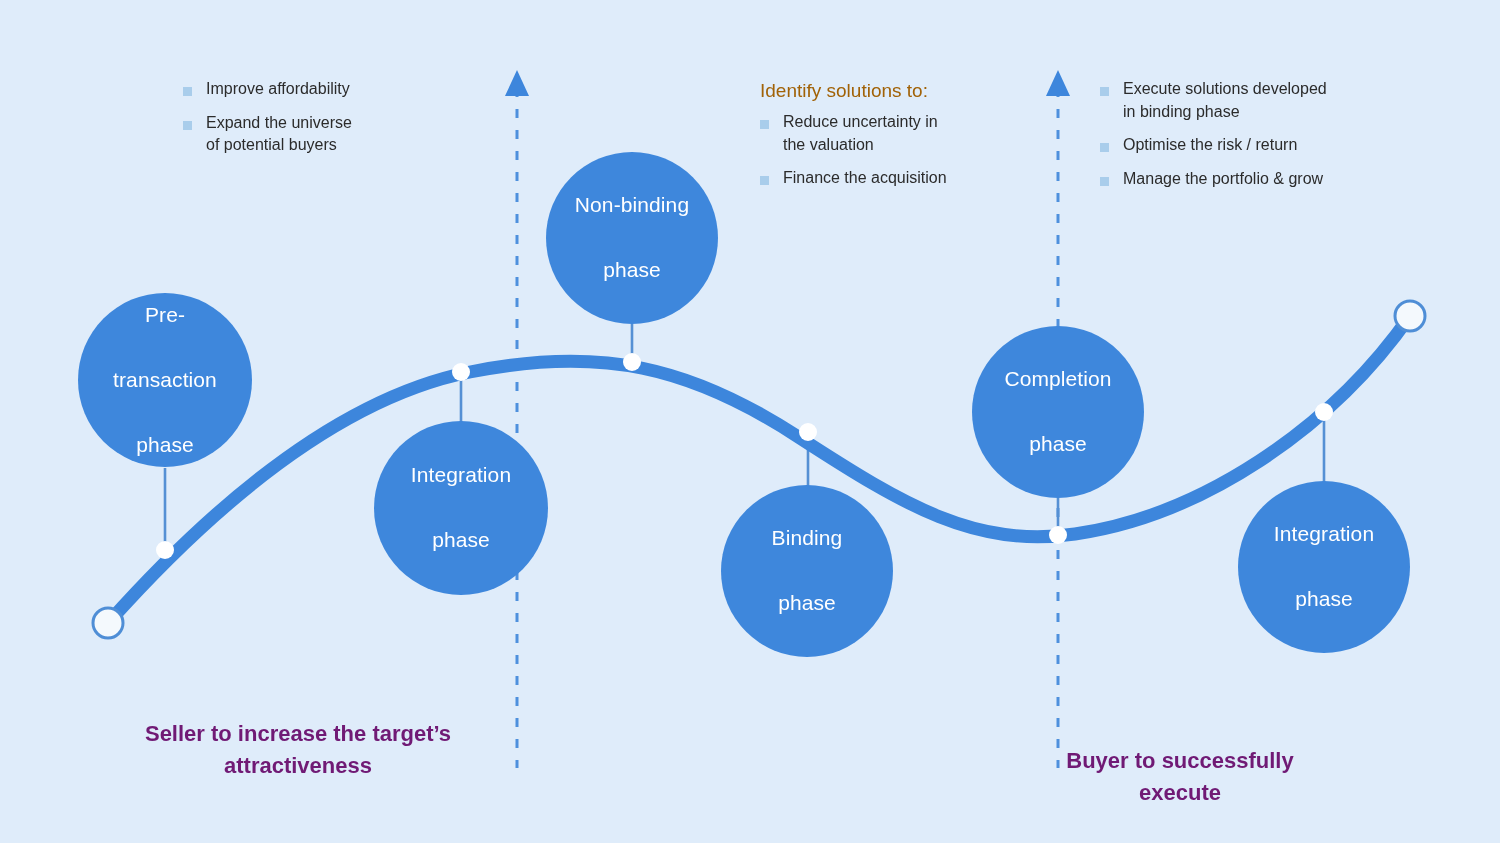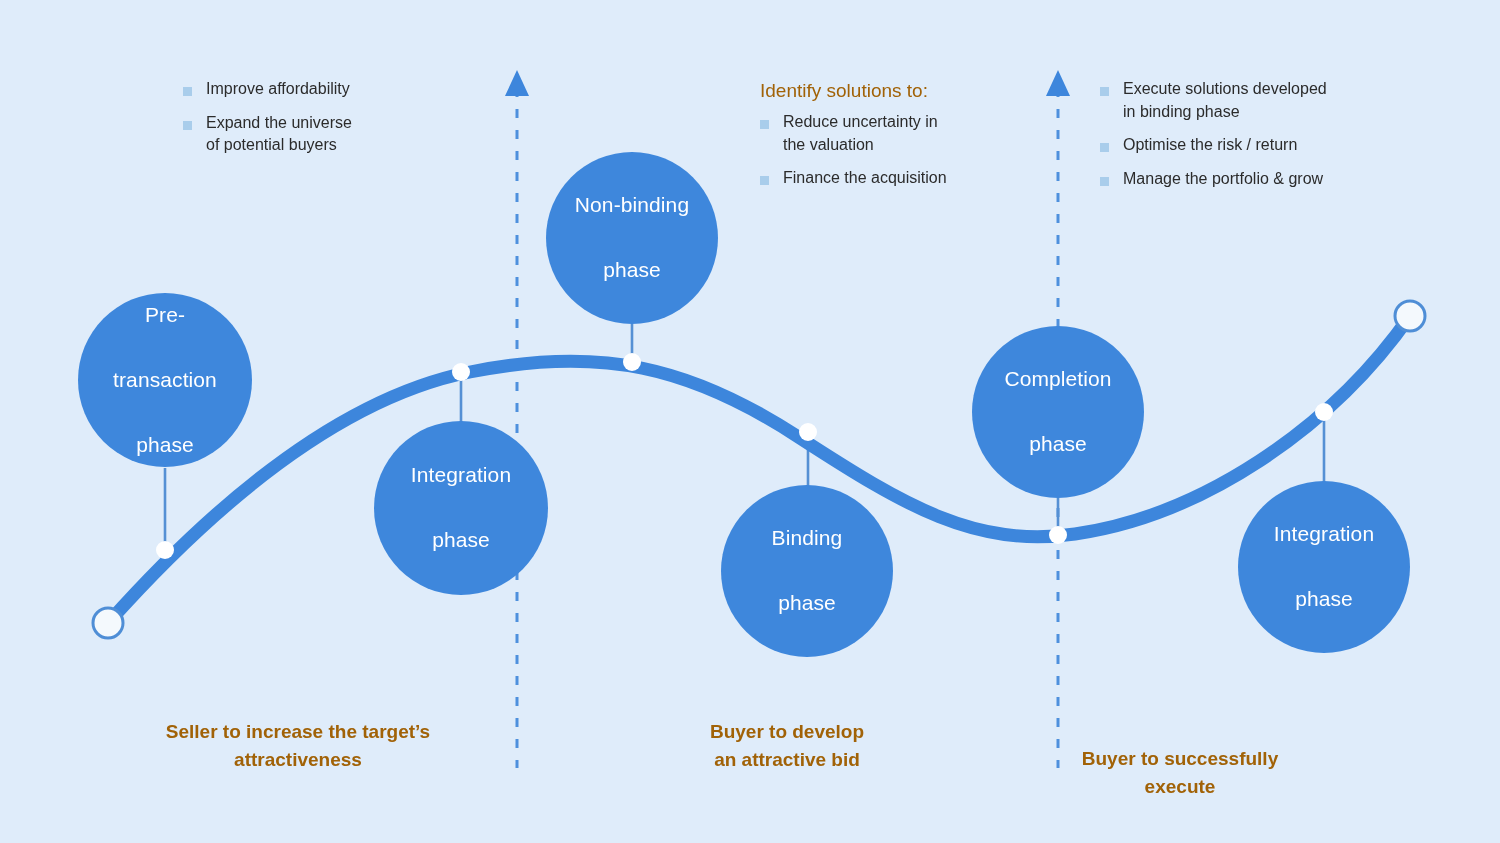--- a/index.html
+++ b/index.html
@@ -80,22 +80,22 @@
     top: 9px;
     width: 9px;
     height: 9px;
     background: #a9cdeb;
     display: block;
   }
   .phase-caption {
     position: absolute;
     z-index: 5;
     text-align: center;
-    color: #a16207;
-    font-size: 19px;
+    color: #701a75;
+    font-size: 22px;
     font-weight: bold;
     line-height: 1.45;
   }
 </style>
 </head>
 <body>
 
 <div id="stage">
 
   <svg class="layer" viewBox="0 0 1500 843">
@@ -178,23 +178,19 @@
       <li><span class="bsq"></span><span>Optimise the risk / return</span></li>
       <li><span class="bsq"></span><span>Manage the portfolio &amp; grow</span></li>
     </ul>
   </div>
 
   <div class="phase-caption" style="left:122px; top:718px; width:352px;">
     <span>Seller to increase the target’s</span><br>
     <span>attractiveness</span>
   </div>
 
-  <div class="phase-caption" style="left:637px; top:718px; width:300px;">
-    <span>Buyer to develop</span><br>
-    <span>an attractive bid</span>
-  </div>
 
   <div class="phase-caption" style="left:1030px; top:718px; width:300px;margin-top:27px;">
     <span>Buyer to successfully</span><br>
     <span>execute</span>
   </div>
 
 </div>
 
 </body></html>

